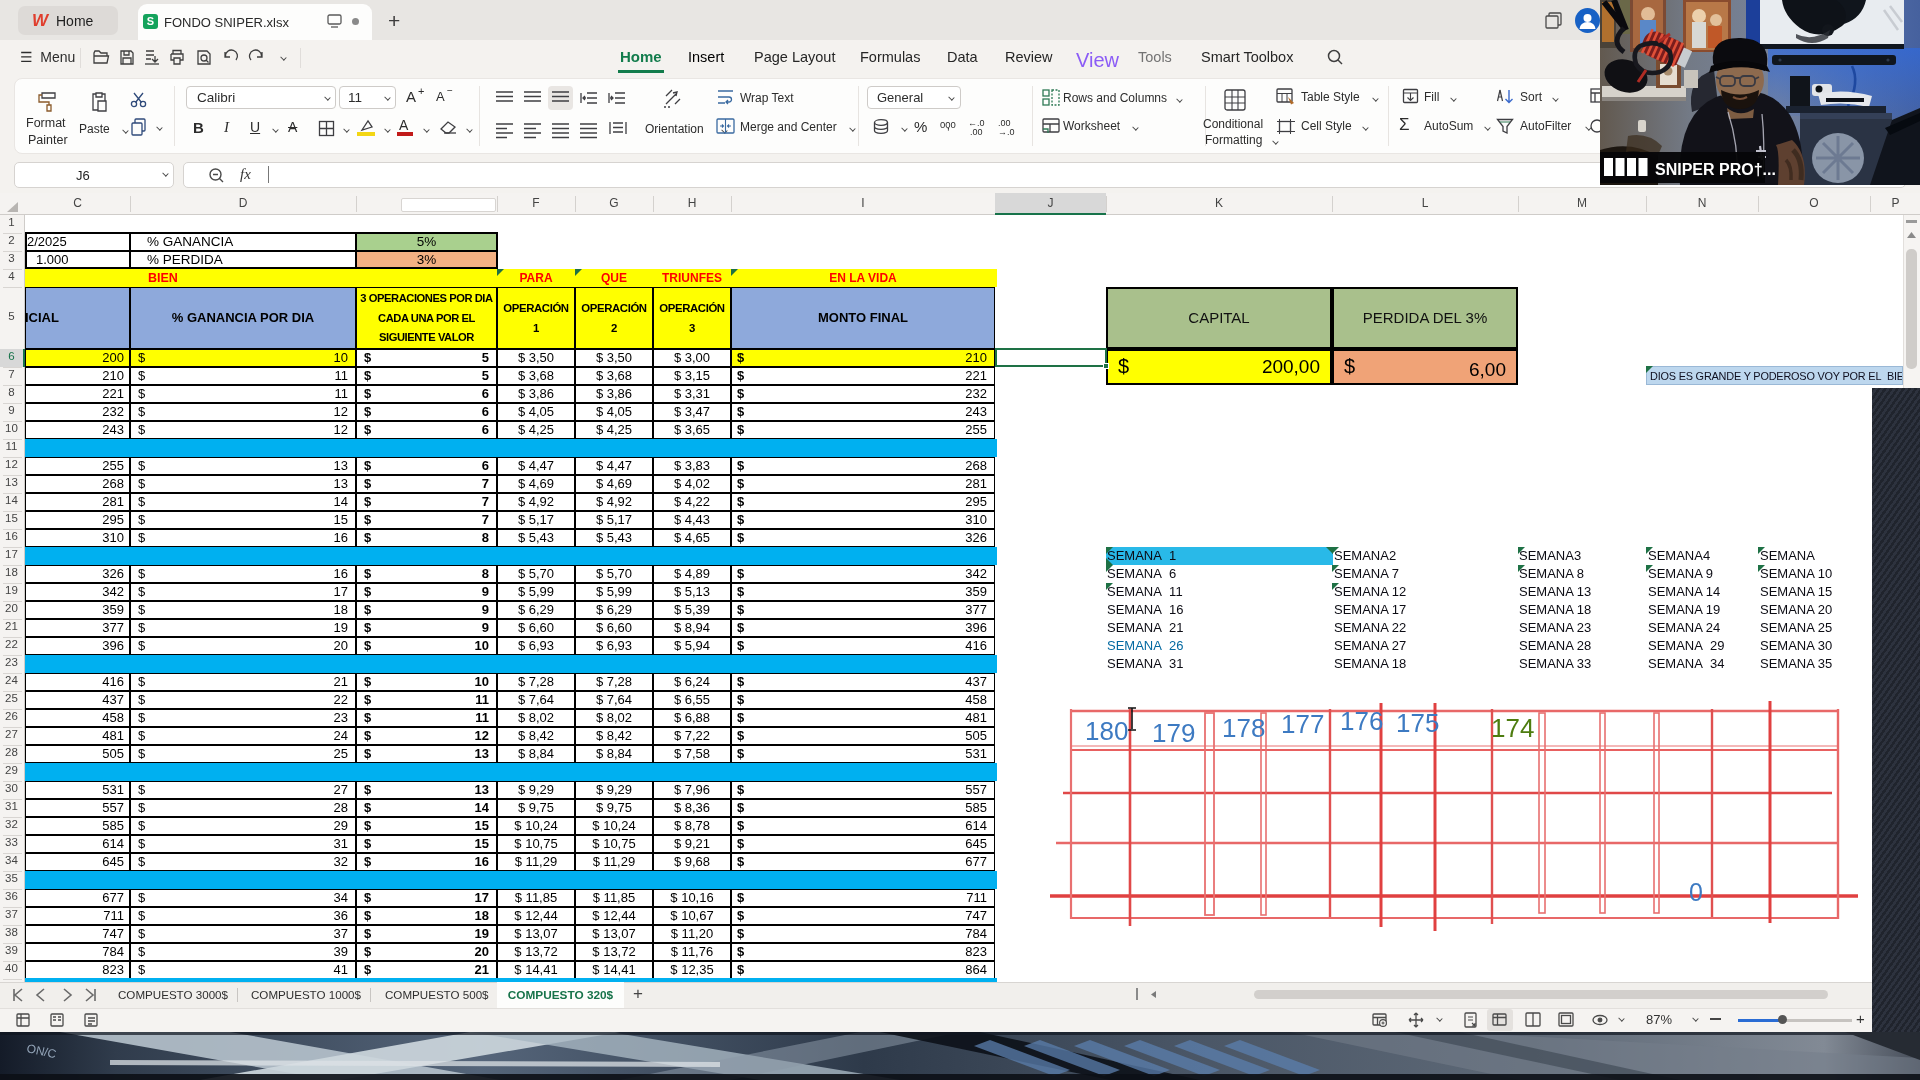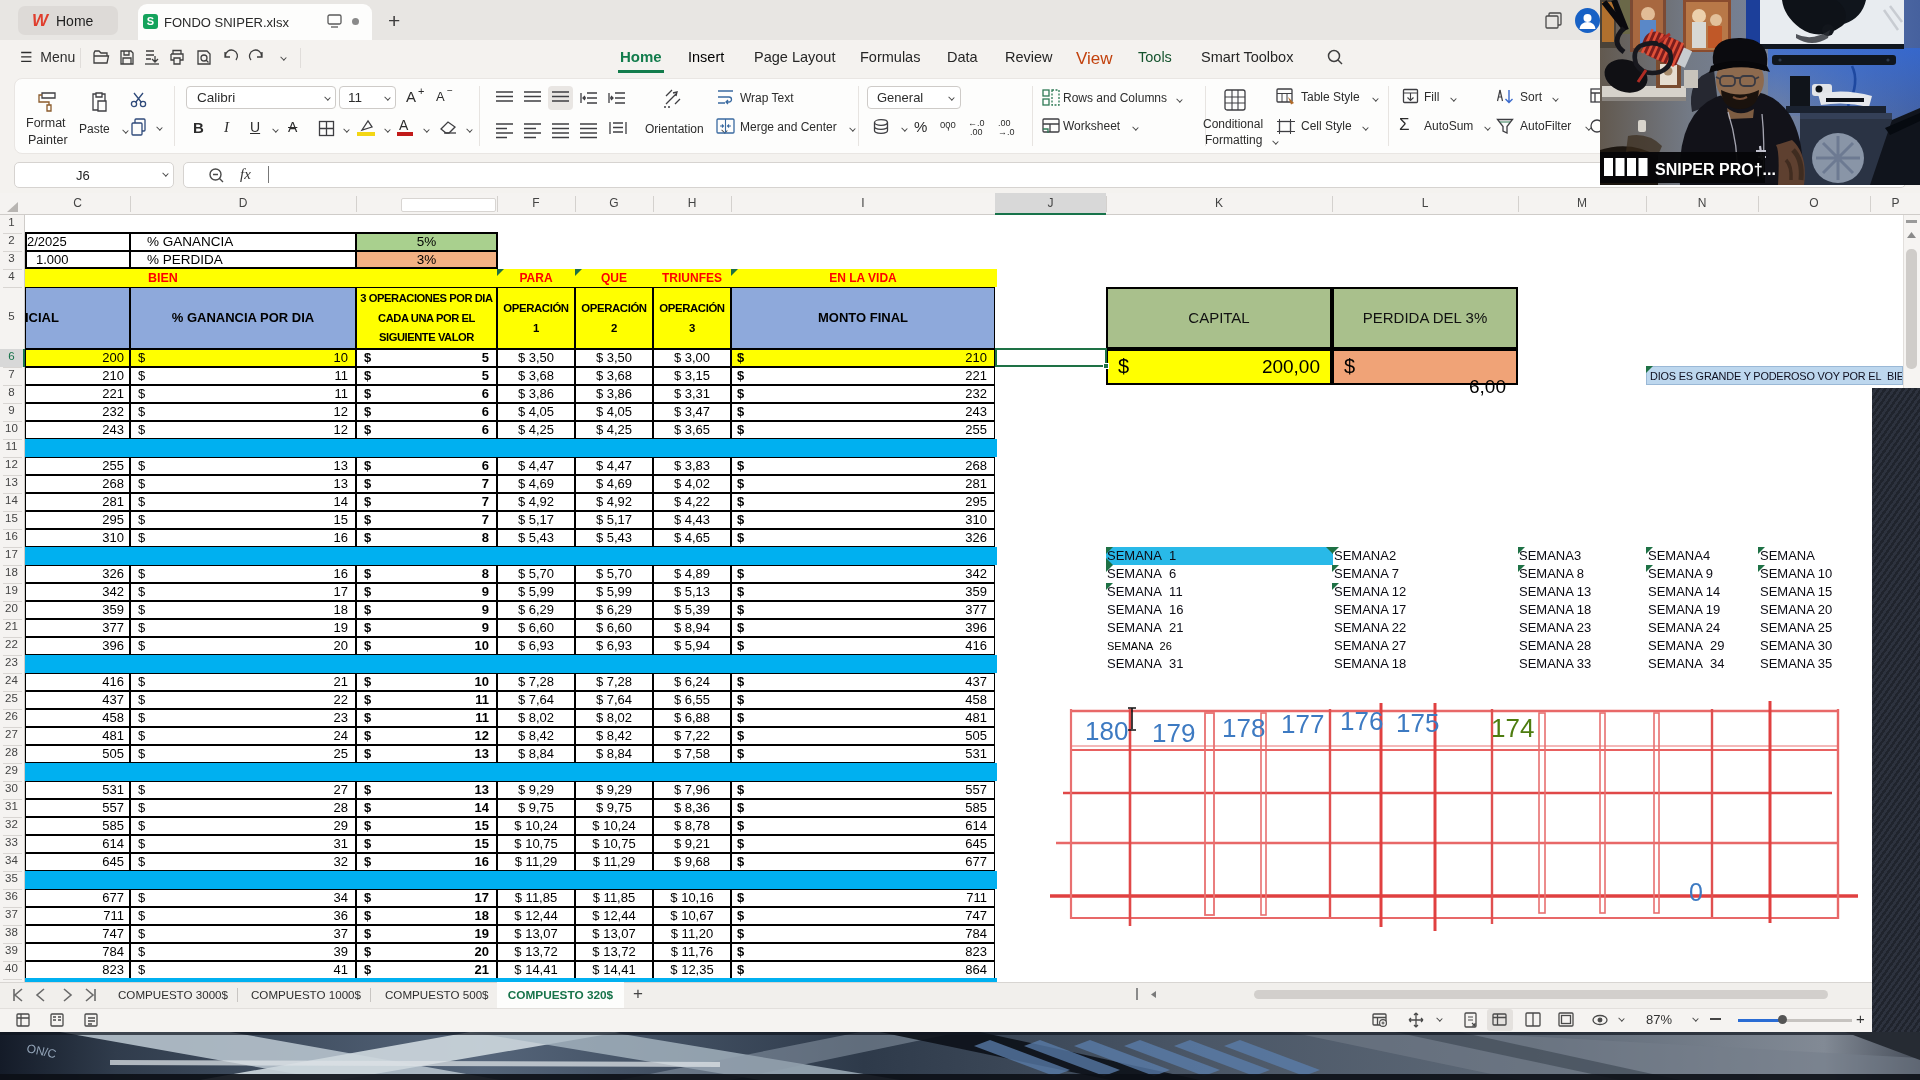--- a/index.html
+++ b/index.html
@@ -690,21 +690,21 @@
 <div class="a" style="left:25px;top:978px;width:972px;height:4px;background:#00b0f0"></div>
 <div class="a" style="left:1106px;top:287px;width:226px;height:62px;background:#a9c08c;border:2px solid #000"></div>
 <div class="a" style="left:1332px;top:287px;width:186px;height:62px;background:#a9c08c;border:2px solid #000"></div>
 <div class="a" style="left:1106px;top:349px;width:226px;height:36px;background:#ffff00;border:2px solid #000"></div>
 <div class="a" style="left:1332px;top:349px;width:186px;height:36px;background:#f0a377;border:2px solid #000"></div>
 <div class="a ct" style="left:1106px;top:287px;width:226px;height:62px;line-height:62px;font-size:15px;color:#111">CAPITAL</div>
 <div class="a ct" style="left:1332px;top:287px;width:186px;height:62px;line-height:62px;font-size:15px;color:#111">PERDIDA DEL 3%</div>
 <div class="a" style="left:1118px;top:349px;height:36px;line-height:35px;font-size:20px">$</div>
 <div class="a" style="left:1150px;top:349px;width:170px;height:36px;line-height:35px;font-size:19px;text-align:right">200,00</div>
 <div class="a" style="left:1344px;top:349px;height:36px;line-height:35px;font-size:20px">$</div>
-<div class="a" style="left:1330px;top:369px;width:176px;height:36px;line-height:35px;font-size:19px;text-align:right">6,00</div>
+<div class="a" style="left:1330px;top:352px;width:176px;height:36px;line-height:35px;font-size:19px;text-align:right">6,00</div>
 <div class="a" style="left:1106px;top:547px;width:227px;height:18px;background:#29b9e8"></div>
 <div class="a" style="left:1107px;top:547px;height:18px;line-height:18px;font-size:13px;color:#0c0c14;white-space:nowrap">SEMANA&nbsp; 1</div>
 <div class="a" style="left:1334px;top:547px;height:18px;line-height:18px;font-size:13px;color:#0c0c14;white-space:nowrap">SEMANA2</div>
 <div class="a" style="left:1519px;top:547px;height:18px;line-height:18px;font-size:13px;color:#0c0c14;white-space:nowrap">SEMANA3</div>
 <div class="a" style="left:1648px;top:547px;height:18px;line-height:18px;font-size:13px;color:#0c0c14;white-space:nowrap">SEMANA4</div>
 <div class="a" style="left:1760px;top:547px;height:18px;line-height:18px;font-size:13px;color:#0c0c14;white-space:nowrap">SEMANA</div>
 <div class="a" style="left:1107px;top:565px;height:18px;line-height:18px;font-size:13px;color:#0c0c14;white-space:nowrap">SEMANA&nbsp; 6</div>
 <div class="a" style="left:1334px;top:565px;height:18px;line-height:18px;font-size:13px;color:#0c0c14;white-space:nowrap">SEMANA 7</div>
 <div class="a" style="left:1519px;top:565px;height:18px;line-height:18px;font-size:13px;color:#0c0c14;white-space:nowrap">SEMANA 8</div>
 <div class="a" style="left:1648px;top:565px;height:18px;line-height:18px;font-size:13px;color:#0c0c14;white-space:nowrap">SEMANA 9</div>
@@ -717,21 +717,21 @@
 <div class="a" style="left:1107px;top:601px;height:18px;line-height:18px;font-size:13px;color:#0c0c14;white-space:nowrap">SEMANA&nbsp; 16</div>
 <div class="a" style="left:1334px;top:601px;height:18px;line-height:18px;font-size:13px;color:#0c0c14;white-space:nowrap">SEMANA 17</div>
 <div class="a" style="left:1519px;top:601px;height:18px;line-height:18px;font-size:13px;color:#0c0c14;white-space:nowrap">SEMANA 18</div>
 <div class="a" style="left:1648px;top:601px;height:18px;line-height:18px;font-size:13px;color:#0c0c14;white-space:nowrap">SEMANA 19</div>
 <div class="a" style="left:1760px;top:601px;height:18px;line-height:18px;font-size:13px;color:#0c0c14;white-space:nowrap">SEMANA 20</div>
 <div class="a" style="left:1107px;top:619px;height:18px;line-height:18px;font-size:13px;color:#0c0c14;white-space:nowrap">SEMANA&nbsp; 21</div>
 <div class="a" style="left:1334px;top:619px;height:18px;line-height:18px;font-size:13px;color:#0c0c14;white-space:nowrap">SEMANA 22</div>
 <div class="a" style="left:1519px;top:619px;height:18px;line-height:18px;font-size:13px;color:#0c0c14;white-space:nowrap">SEMANA 23</div>
 <div class="a" style="left:1648px;top:619px;height:18px;line-height:18px;font-size:13px;color:#0c0c14;white-space:nowrap">SEMANA 24</div>
 <div class="a" style="left:1760px;top:619px;height:18px;line-height:18px;font-size:13px;color:#0c0c14;white-space:nowrap">SEMANA 25</div>
-<div class="a" style="left:1107px;top:637px;height:18px;line-height:18px;font-size:11px;color:#000000;white-space:nowrap">SEMANA&nbsp; 26</div>
+<div class="a" style="left:1107px;top:637px;height:18px;line-height:18px;font-size:13px;color:#0369a1;white-space:nowrap">SEMANA&nbsp; 26</div>
 <div class="a" style="left:1334px;top:637px;height:18px;line-height:18px;font-size:13px;color:#0c0c14;white-space:nowrap">SEMANA 27</div>
 <div class="a" style="left:1519px;top:637px;height:18px;line-height:18px;font-size:13px;color:#0c0c14;white-space:nowrap">SEMANA 28</div>
 <div class="a" style="left:1648px;top:637px;height:18px;line-height:18px;font-size:13px;color:#0c0c14;white-space:nowrap">SEMANA&nbsp; 29</div>
 <div class="a" style="left:1760px;top:637px;height:18px;line-height:18px;font-size:13px;color:#0c0c14;white-space:nowrap">SEMANA 30</div>
 <div class="a" style="left:1107px;top:655px;height:18px;line-height:18px;font-size:13px;color:#0c0c14;white-space:nowrap">SEMANA&nbsp; 31</div>
 <div class="a" style="left:1334px;top:655px;height:18px;line-height:18px;font-size:13px;color:#0c0c14;white-space:nowrap">SEMANA 18</div>
 <div class="a" style="left:1519px;top:655px;height:18px;line-height:18px;font-size:13px;color:#0c0c14;white-space:nowrap">SEMANA 33</div>
 <div class="a" style="left:1648px;top:655px;height:18px;line-height:18px;font-size:13px;color:#0c0c14;white-space:nowrap">SEMANA&nbsp; 34</div>
 <div class="a" style="left:1760px;top:655px;height:18px;line-height:18px;font-size:13px;color:#0c0c14;white-space:nowrap">SEMANA 35</div>
 <svg class="a" style="left:1106px;top:547px" width="7" height="7">
@@ -877,22 +877,22 @@
   </svg>
 <div class="cv a" style="left:276px;top:55px"></div>
 <div class="sep" style="left:300px;top:48px;height:20px"></div>
 <div class="a" style="left:620px;top:48px;font-size:15px;font-weight:bold;color:#127c4c">Home</div>
 <div class="a" style="left:618px;top:70px;width:46px;height:3px;background:#127c4c"></div>
 <div class="a" style="left:688px;top:49px;font-size:14.5px;color:#000000">Insert</div>
 <div class="a" style="left:754px;top:49px;font-size:14.5px;color:#262626">Page Layout</div>
 <div class="a" style="left:860px;top:49px;font-size:14.5px;color:#262626">Formulas</div>
 <div class="a" style="left:947px;top:49px;font-size:14.5px;color:#262626">Data</div>
 <div class="a" style="left:1005px;top:49px;font-size:14.5px;color:#262626">Review</div>
-<div class="a" style="left:1076px;top:49px;font-size:17px;color:#c2410c">View</div>
-<div class="a" style="left:1138px;top:49px;font-size:14.5px;color:#14532d">Tools</div>
+<div class="a" style="left:1076px;top:49px;font-size:20px;color:#8b5cf6">View</div>
+<div class="a" style="left:1138px;top:49px;font-size:14.5px;color:#737373">Tools</div>
 <div class="a" style="left:1201px;top:49px;font-size:14.5px;color:#262626">Smart Toolbox</div>
 <svg class="a" style="left:1326px;top:48px" width="18" height="18" fill="none" stroke="#3f3f3f" stroke-width="1.5">
     <circle cx="8" cy="8" r="5.5"></circle>
     <path d="M12 12 l4 4"></path>
   </svg>
 <div class="a" style="left:0;top:76px;width:1920px;height:81px;background:#f4f2ef"></div>
 <div class="a" style="left:14px;top:78px;width:1892px;height:76px;background:#fdfdfc;border:1px solid #e9e6e3;border-radius:8px"></div>
 <svg class="ic" style="left:36px;top:90px" width="26" height="24" fill="none" stroke="#3e3e42" stroke-width="1.3">
     <path d="M6 3 h13 v5 h-13 z"></path>
     <path d="M6 5 H3 v7 h10 v3 m-2 0 h4 v6 h-4 z" stroke="#8a5a2a"></path>

